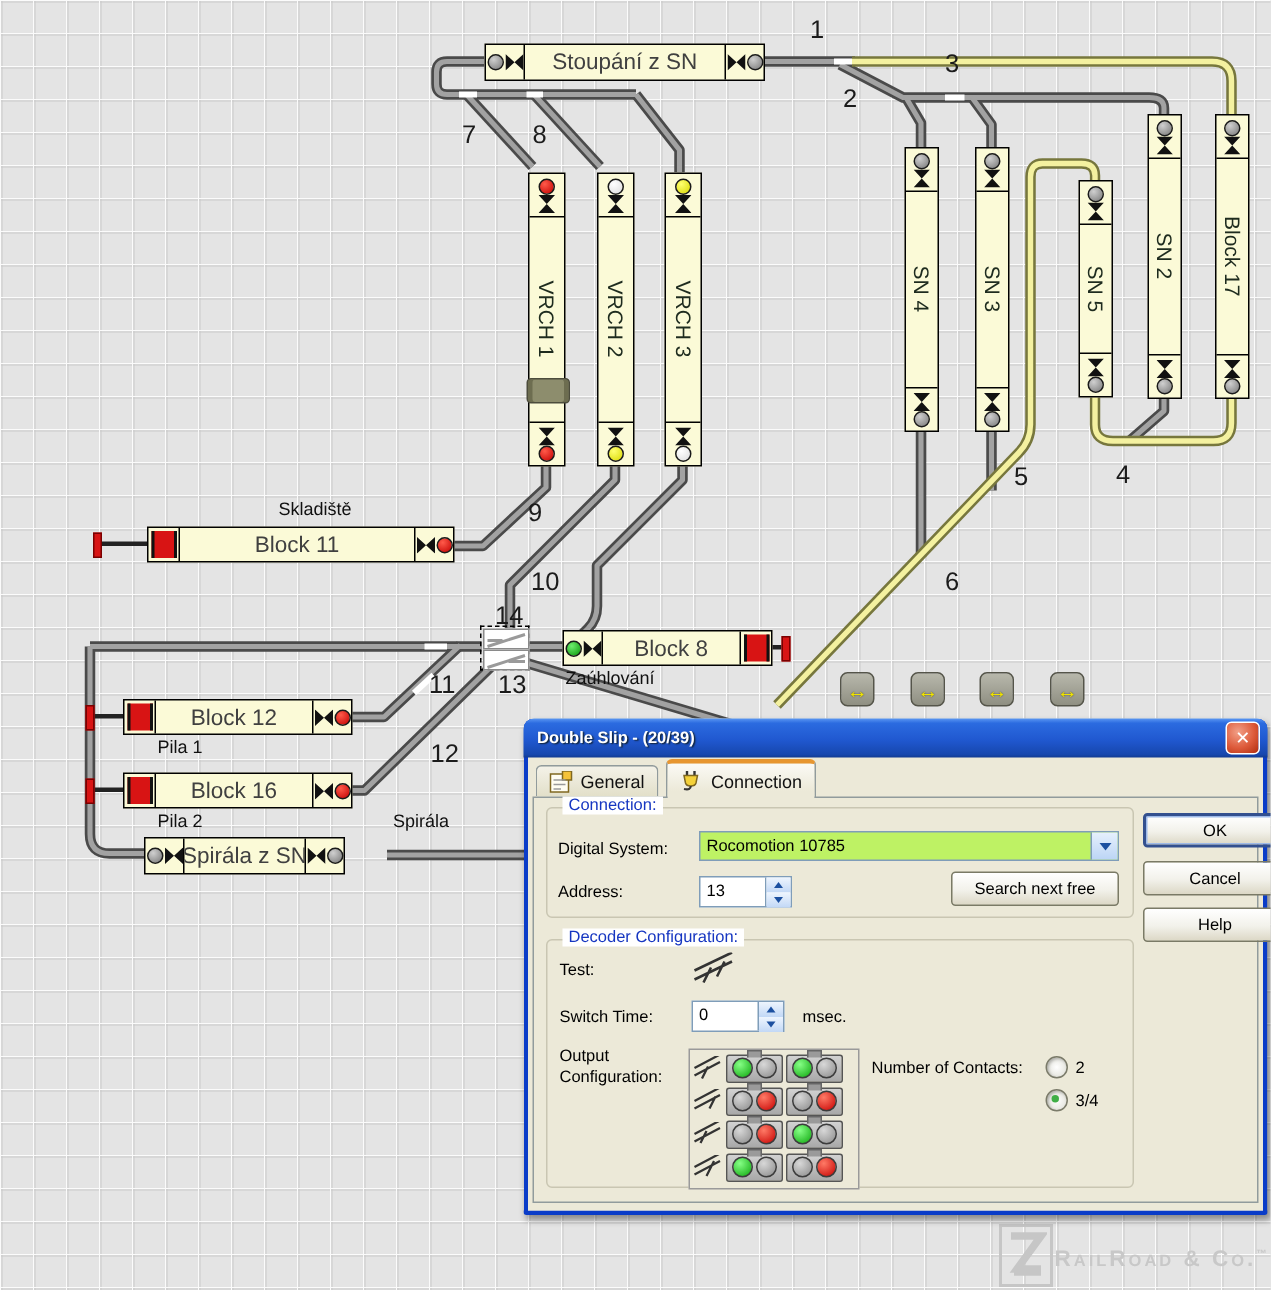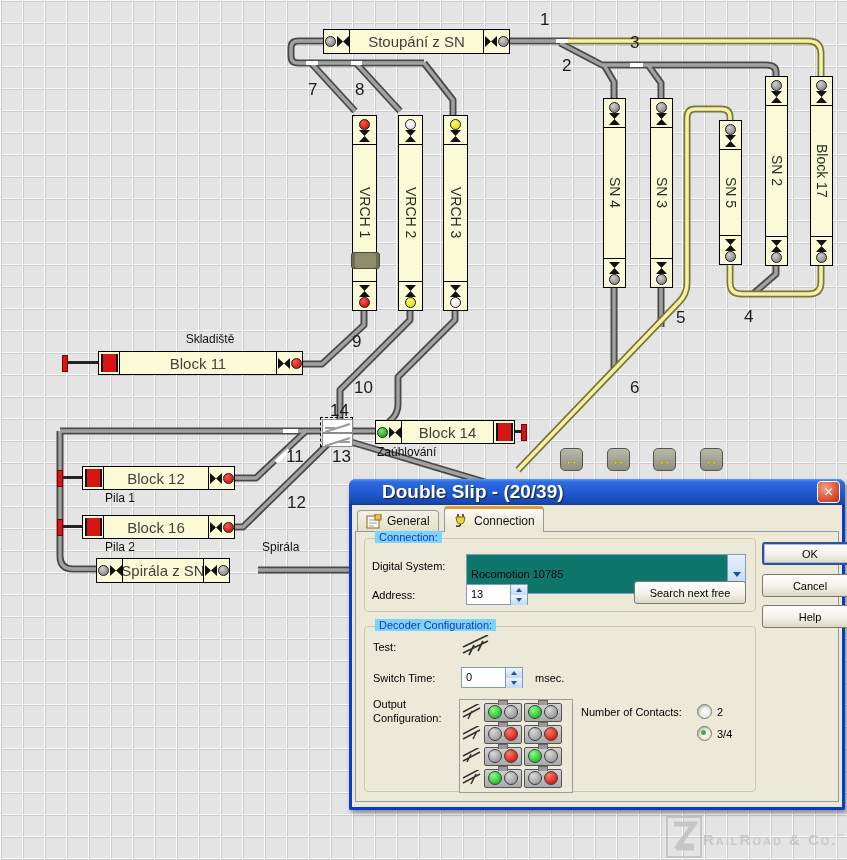--- a/index.html
+++ b/index.html
@@ -52,33 +52,33 @@
   .wm-logo{position:absolute;left:666px;top:816px;width:32px;height:38px;border:2px solid #c6c6c6;z-index:2;}
   .wm-text{position:absolute;left:703px;top:831px;font-size:15px;font-weight:bold;color:#c8c8c8;font-variant:small-caps;letter-spacing:2px;z-index:2;white-space:nowrap;}
   .wm-text sup{font-size:7px;}
   
   .dlg{position:absolute;left:349px;top:479px;width:496px;height:331px;z-index:10;
        background:#ece9d8;border:3px solid #0a3cc8;border-top:none;border-radius:7px 7px 2px 2px;
        box-shadow:2px 3px 5px rgba(0,0,0,.4);box-sizing:border-box;}
   .titlebar{position:absolute;left:-3px;top:0;width:496px;height:26px;border-radius:7px 7px 0 0;
        background:linear-gradient(180deg,#5a96f2 0%,#2b6be0 12%,#2058d0 55%,#1747ae 92%,#123b92 100%);
        display:flex;align-items:center;box-sizing:border-box;padding:0 5px 0 9px;}
-  .titletext{flex:1;color:#fff;font-weight:bold;font-size:19px;text-shadow:1px 1px 1px #123;margin-left:24px;}
+  .titletext{flex:1;color:#fff;font-weight:bold;font-size:11px;text-shadow:1px 1px 1px #123;}
   .closebtn{width:21px;height:20px;border:1px solid #fff;border-radius:4px;
        background:radial-gradient(circle at 35% 30%,#f2a088,#dd5a3a 55%,#b02c0e);
        color:#fff;font-size:12px;font-weight:bold;display:flex;align-items:center;justify-content:center;line-height:0;}
   .tab{position:absolute;box-sizing:border-box;border:1px solid #919b9c;border-bottom:none;border-radius:4px 4px 0 0;
        display:flex;align-items:center;gap:5px;padding:0 8px;font-size:12px;color:#111;background:linear-gradient(#fdfdfb,#ece9d8 70%);}
   .tab.inactive{left:5px;top:31px;height:21px;background:linear-gradient(#f4f2e8,#e2dfc9);}
   .tab.active{left:92px;top:27px;height:26px;z-index:3;border-top:3px solid #e79630;background:linear-gradient(#fbfaf5,#ece9d8 80%);justify-content:center;}
   .tabpage{position:absolute;left:3px;top:52px;width:484px;height:271px;border:1px solid #919b9c;background:#ece9d8;box-sizing:border-box;}
   .grp{position:absolute;border:1px solid #c9c6b2;border-radius:4px;box-sizing:border-box;}
-  .grp .legend{position:absolute;left:10px;top:-8px;background:#7dd3fc;padding:0 4px;font-size:11px;color:#1636c1;}
+  .grp .legend{position:absolute;left:10px;top:-8px;background:#ffffff;padding:0 4px;font-size:11px;color:#1636c1;}
   .flabel{position:absolute;font-size:11px;color:#000;white-space:nowrap;}
-  .combo{position:absolute;height:40px;background:#0f766e;border:1px solid #7f9db9;box-sizing:border-box;display:flex;align-items:center;}
+  .combo{position:absolute;height:20px;background:#bef264;border:1px solid #7f9db9;box-sizing:border-box;display:flex;align-items:center;}
   .combo .val{flex:1;font-size:11px;padding-left:4px;color:#000;white-space:nowrap;overflow:hidden;}
   .combo .drop{width:17px;align-self:stretch;border-left:1px solid #7f9db9;background:linear-gradient(#e6f0fd,#bcd5f5);display:flex;align-items:center;justify-content:center;}
   .combo .drop::after{content:"";border:4px solid transparent;border-top:5px solid #1c50a0;margin-top:4px;}
   .spin{position:absolute;height:21px;background:#fff;border:1px solid #7f9db9;box-sizing:border-box;display:flex;}
   .spin .val{flex:1;font-size:11px;padding:3px 0 0 4px;color:#000;}
   .spin .btns{width:16px;display:flex;flex-direction:column;border-left:1px solid #7f9db9;}
   .spin .btns span{flex:1;background:linear-gradient(#eef5fe,#c2d8f6);display:flex;align-items:center;justify-content:center;}
   .spin .up::after{content:"";border:3px solid transparent;border-bottom:4px solid #1c50a0;margin-bottom:3px;}
   .spin .dn::after{content:"";border:3px solid transparent;border-top:4px solid #1c50a0;margin-top:3px;}
   .xpbtn{position:absolute;width:96px;height:23px;box-sizing:border-box;border:1px solid #7a7a66;border-radius:3px;
@@ -217,21 +217,21 @@
   </div>
 </div>
 
 <div class="blk" style="left:375px;top:420px;width:140px;height:24px">
   <div class="endcell l">
     <span class="dot green"></span>
     <span class="bt"><svg width="12" height="11">
           <path d="M0,0 L6,5.5 L0,11 Z M12,0 L6,5.5 L12,11 Z" fill="#111"></path>
         </svg></span>
   </div>
-  <div class="lbl">Block 14</div>
+  <div class="lbl">Block 8</div>
   <div class="buffcell r">
       <span class="buffsq"></span>
     </div>
 </div>
 <div class="bstop-line" style="left:513px;top:430px;width:8px"></div>
 <div class="bstop-bar" style="left:521px;top:424px"></div>
 <div class="caption" style="left:377px;top:445px">Zaúhlování</div>
 
 <div class="bstop-bar" style="left:57px;top:470px"></div>
 <div class="bstop-line" style="left:62px;top:476px;width:20px"></div>

